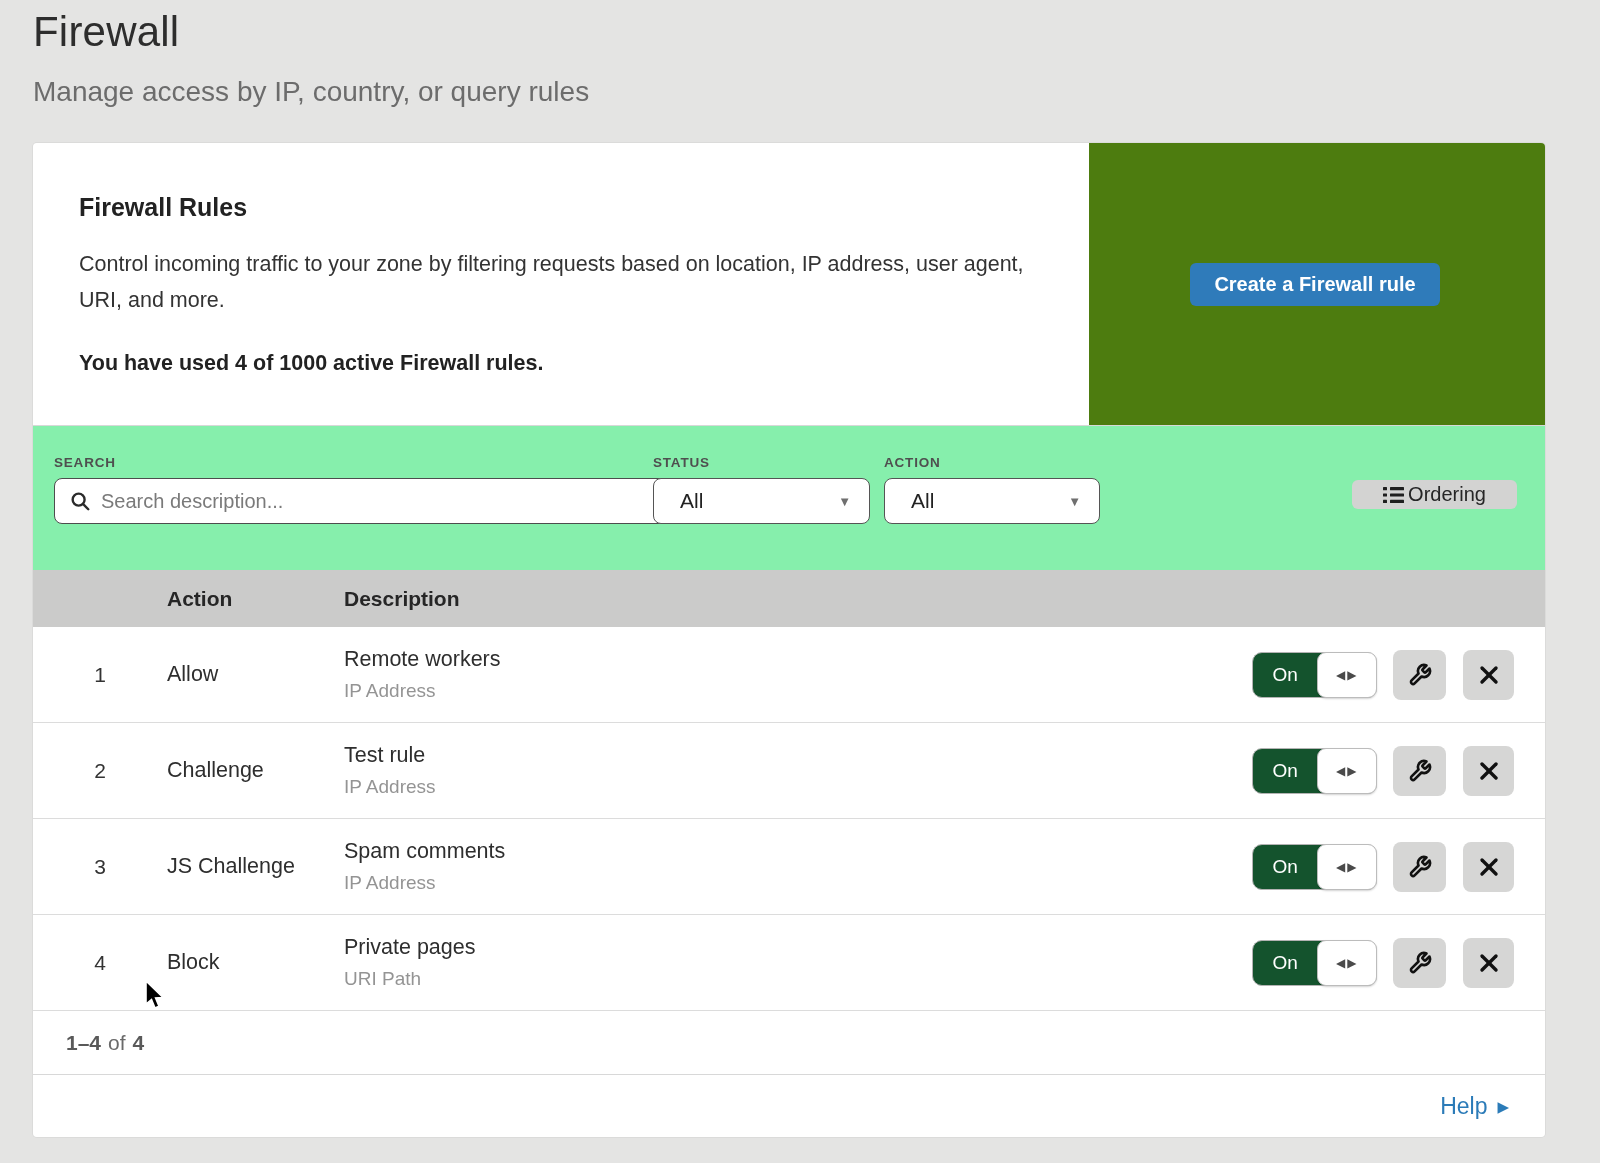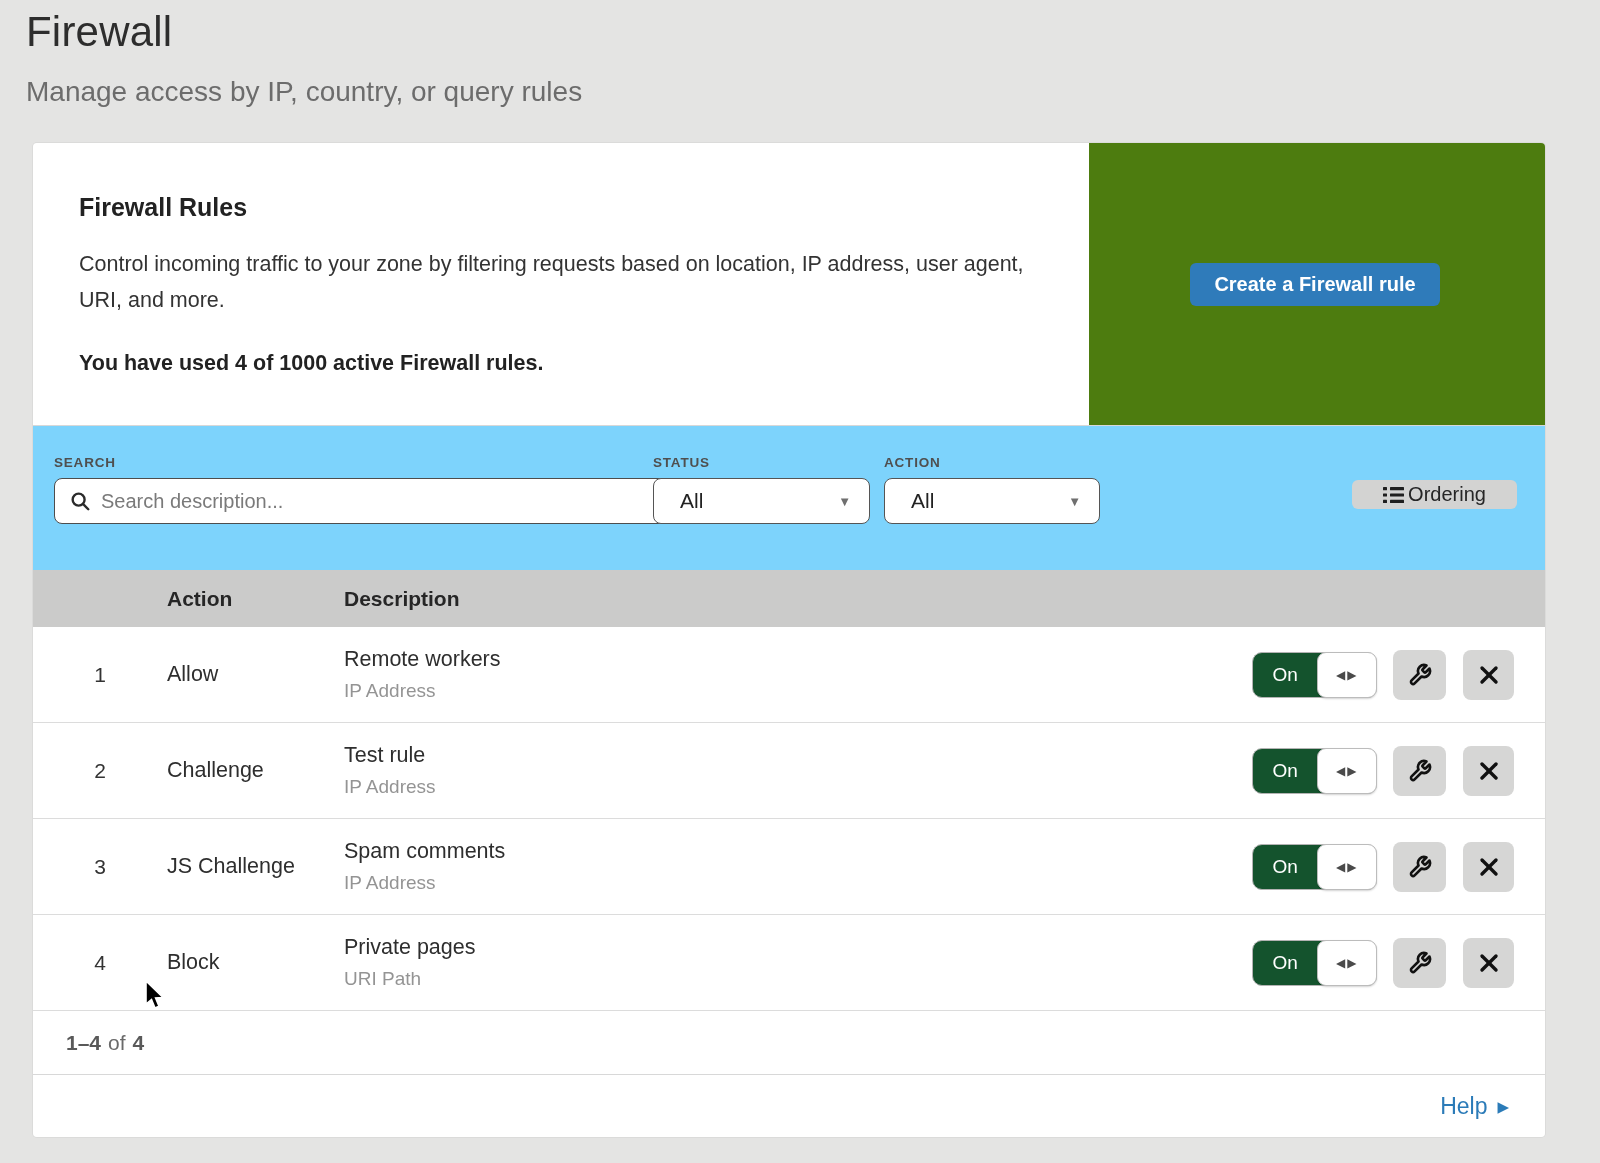--- a/index.html
+++ b/index.html
@@ -5,21 +5,21 @@
   * { margin:0; padding:0; box-sizing:border-box; }
   html,body { width:1600px; height:1163px; }
   body {
     font-family:"Liberation Sans", sans-serif;
     background:#e4e4e3;
     color:#2e2e2e;
     position:relative;
     overflow:hidden;
   }
   
-  .page-header { position:absolute; left:26px; top:8px; }
+  .page-header { position:absolute; left:33px; top:8px; }
   .page-title { font-size:42px; font-weight:500; color:#2d2d2d; letter-spacing:0.2px; }
   .page-subtitle { font-size:28px; font-weight:400; color:#6c6c6c; margin-top:20px; }
 
   
   .content {
     position:absolute; left:33px; top:143px; width:1512px; height:994px;
     border-radius:4px; overflow:hidden;
     box-shadow:0 0 0 1px rgba(0,0,0,0.04);
   }
 
@@ -31,21 +31,21 @@
   .card-usage { font-size:21.5px; font-weight:bold; color:#222; margin-top:33px; }
   .card-right { flex:1; background:#4d7c0f; position:relative; }
   .create-btn {
     position:absolute; left:101px; top:120px; width:250px; height:43px;
     background:#2f7bba; color:#fff; border:none; border-radius:6px;
     font-size:20px; font-weight:bold; font-family:inherit; cursor:pointer;
     display:flex; align-items:center; justify-content:center;
   }
 
   
-  .filters { position:relative; height:144px; background:#7dd3fc; }
+  .filters { position:relative; height:144px; background:#86efac; }
   .filter-label {
     position:absolute; top:29px; font-size:13.5px; font-weight:bold;
     color:#4f4f4f; letter-spacing:0.8px;
   }
   .lbl-search { left:21px; }
   .lbl-status { left:620px; }
   .lbl-action { left:851px; }
   .search-box {
     position:absolute; left:21px; top:52px; width:678px; height:46px;
     border:1.5px solid #4d4d4d; border-radius:8px; background:#fff;

